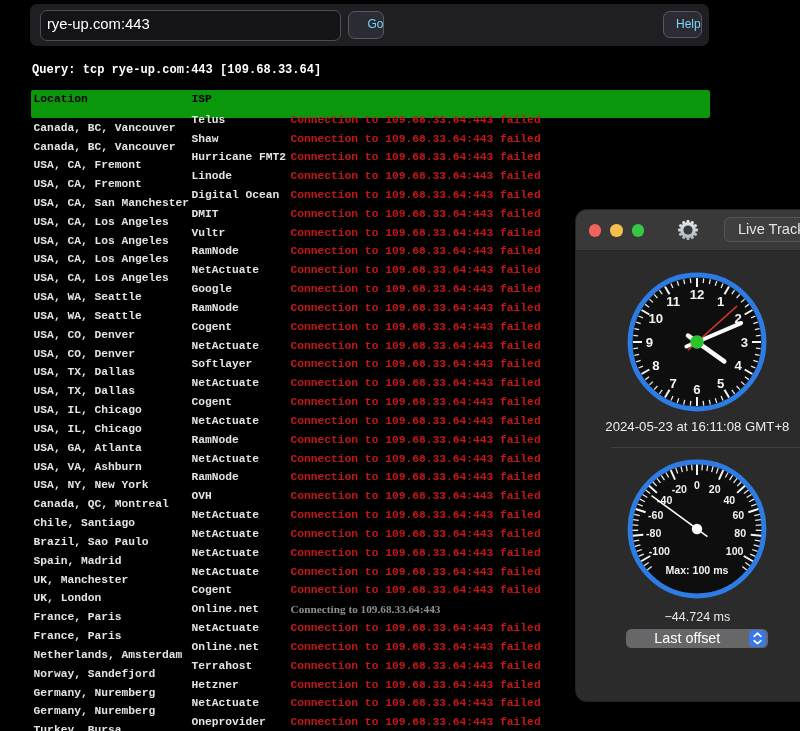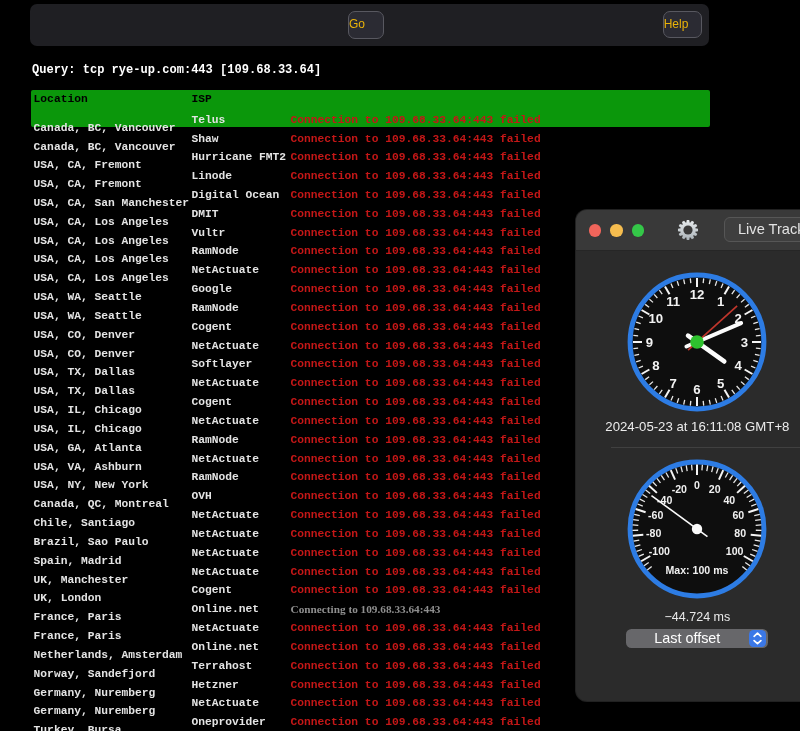--- a/index.html
+++ b/index.html
@@ -1,26 +1,26 @@
 <!DOCTYPE html>
 <html><head><meta charset="utf-8"><style>
 * { margin:0; padding:0; box-sizing:border-box; }
 html,body { width:800px; height:731px; background:#000; overflow:hidden; position:relative; }
 .topbar { position:absolute; left:30px; top:3.6px; width:679px; height:42.4px;
   background:#1f1f23; border-radius:7px; }
 .inp { position:absolute; left:9.6px; top:6.5px; width:301.5px; height:30.5px;
   background:#131318; border:1.5px solid #4d4d55; border-radius:7px;
   color:#fff; font:500 14.8px "Liberation Sans", sans-serif; line-height:27.5px; padding-left:6.3px; }
 .btn { position:absolute; background:#2b2b33; border:1.5px solid #585860; border-radius:7px;
-  color:#eab308; font:400 12px "Liberation Sans", sans-serif; text-align:left; }
+  color:#7dd3fc; font:400 12px "Liberation Sans", sans-serif; text-align:right; }
 .go { left:318px; top:7.4px; width:36.4px; height:28.2px; line-height:25.5px; }
 .help { left:632.7px; top:7px; width:39px; height:27.8px; line-height:25px; }
 .query { position:absolute; left:32.1px; top:60.5px; font:700 12.05px "Liberation Mono", monospace;
   color:#fff; line-height:18.8px; white-space:pre; }
-.ghdr { position:absolute; left:30.5px; top:89.5px; width:679px; height:37px;
+.ghdr { position:absolute; left:30.5px; top:89.5px; width:679px; height:28px;
   background:#0b970b; border-radius:2px; }
 .ghdr span { position:absolute; top:0; font:700 11.27px "Liberation Mono", monospace; color:#000; line-height:19px; white-space:pre; }
 .tbl { position:absolute; left:0; top:110.68px; width:800px; }
 .row { position:relative; height:18.83px; font:700 11.27px "Liberation Mono", monospace; line-height:18.83px; white-space:pre; }
 .c1 { position:absolute; left:33.6px; color:#e4e4e4;margin-top:8px; }
 .c2 { position:absolute; left:191.4px; color:#e4e4e4; }
 .r  { position:absolute; left:290.5px; color:#c51717; }
 .g  { position:absolute; left:290.5px; color:#8f8f8f;font-family:Liberation Serif, serif; }
 .window { position:absolute; left:575.5px; top:209.8px; width:281px; height:491px;
   background:#2b2b2b; border-radius:11px;
@@ -38,20 +38,21 @@
   font:500 12.5px "Liberation Sans", sans-serif; color:#e9e9e9; }
 .popup { position:absolute; left:625.8px; top:628.6px; width:142px; height:19.8px;
   background:#67676a; border-radius:5.5px; }
 .popup .txt { position:absolute; left:0; top:0; width:123px; text-align:center;
   font:400 14.4px "Liberation Sans", sans-serif; color:#fff; line-height:19.5px; }
 .popup .bluebox { position:absolute; right:1.5px; top:1.5px; width:17px; height:16.8px;
   background:#3b78e7; border-radius:4.5px; }
 </style></head>
 <body>
 <div class="topbar">
+  <div class="inp">rye-up.com:443</div>
   <div class="btn go">Go</div>
   <div class="btn help">Help</div>
 </div>
 <div class="query">Query: tcp rye-up.com:443 [109.68.33.64]</div>
 <div class="ghdr">
     <span style="left:3.1000000000000014px">Location</span>
     <span style="left:160.9px">ISP</span>
   </div>
 <div class="tbl">
 <div class="row"><span class="c1">Canada, BC, Vancouver</span><span class="c2">Telus</span><span class="r">Connection to 109.68.33.64:443 failed</span></div>

